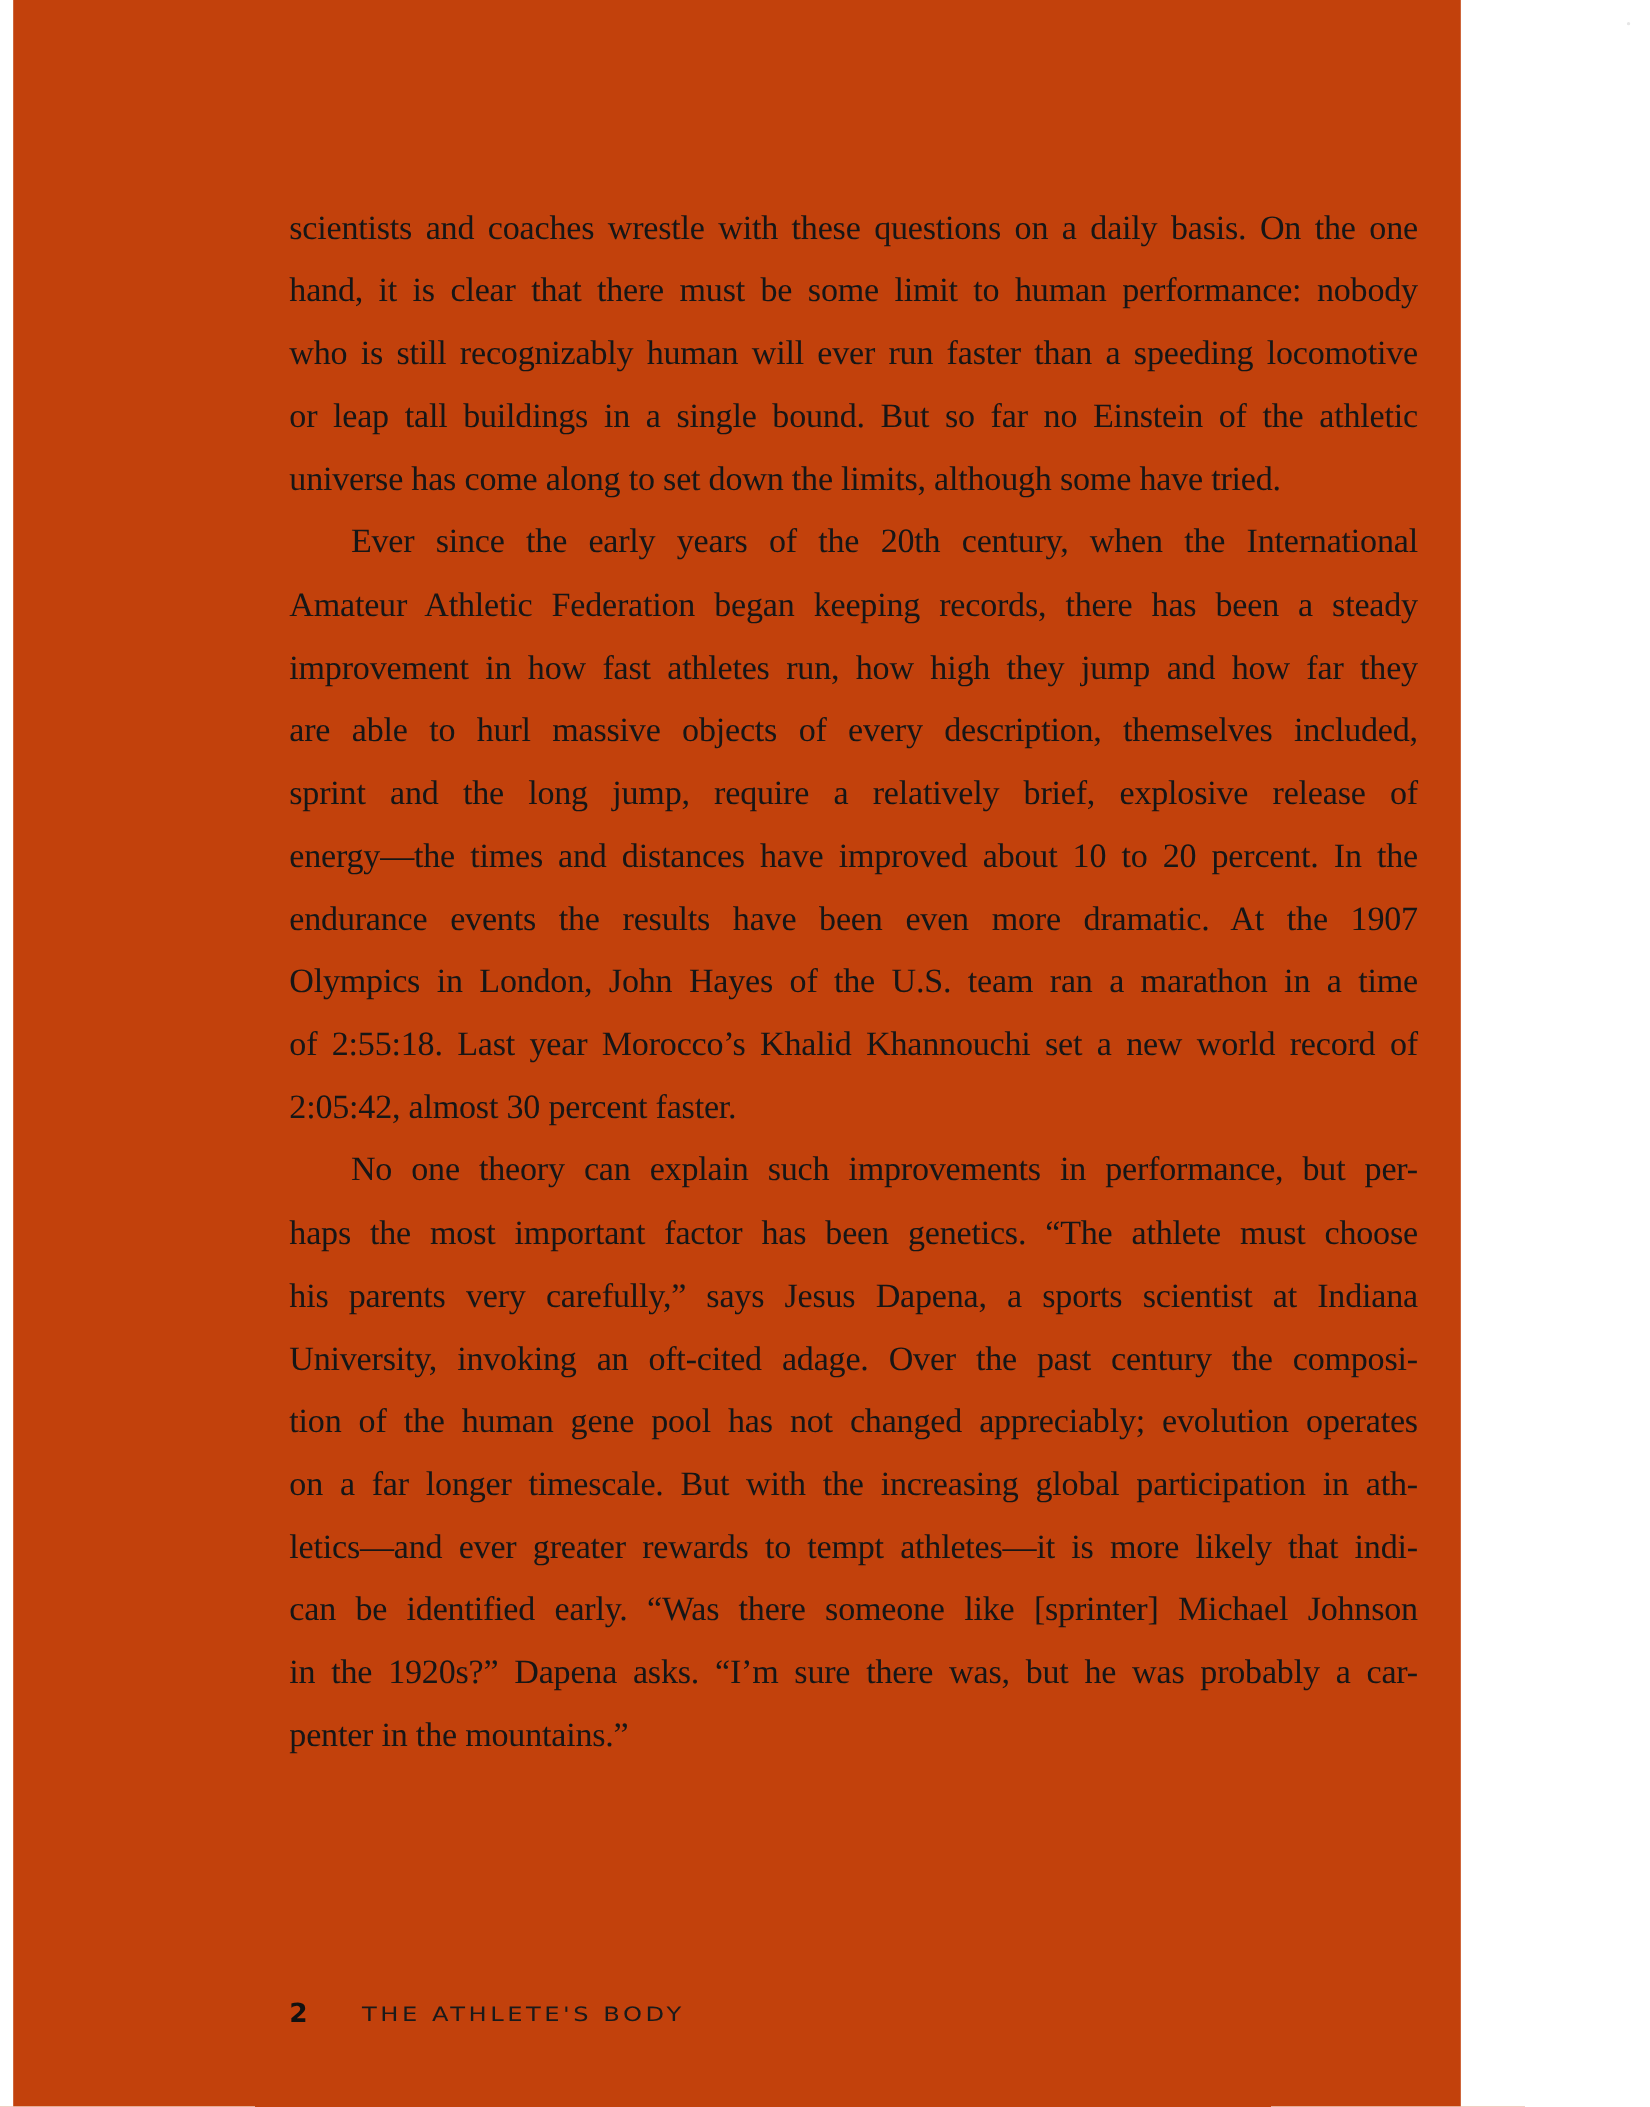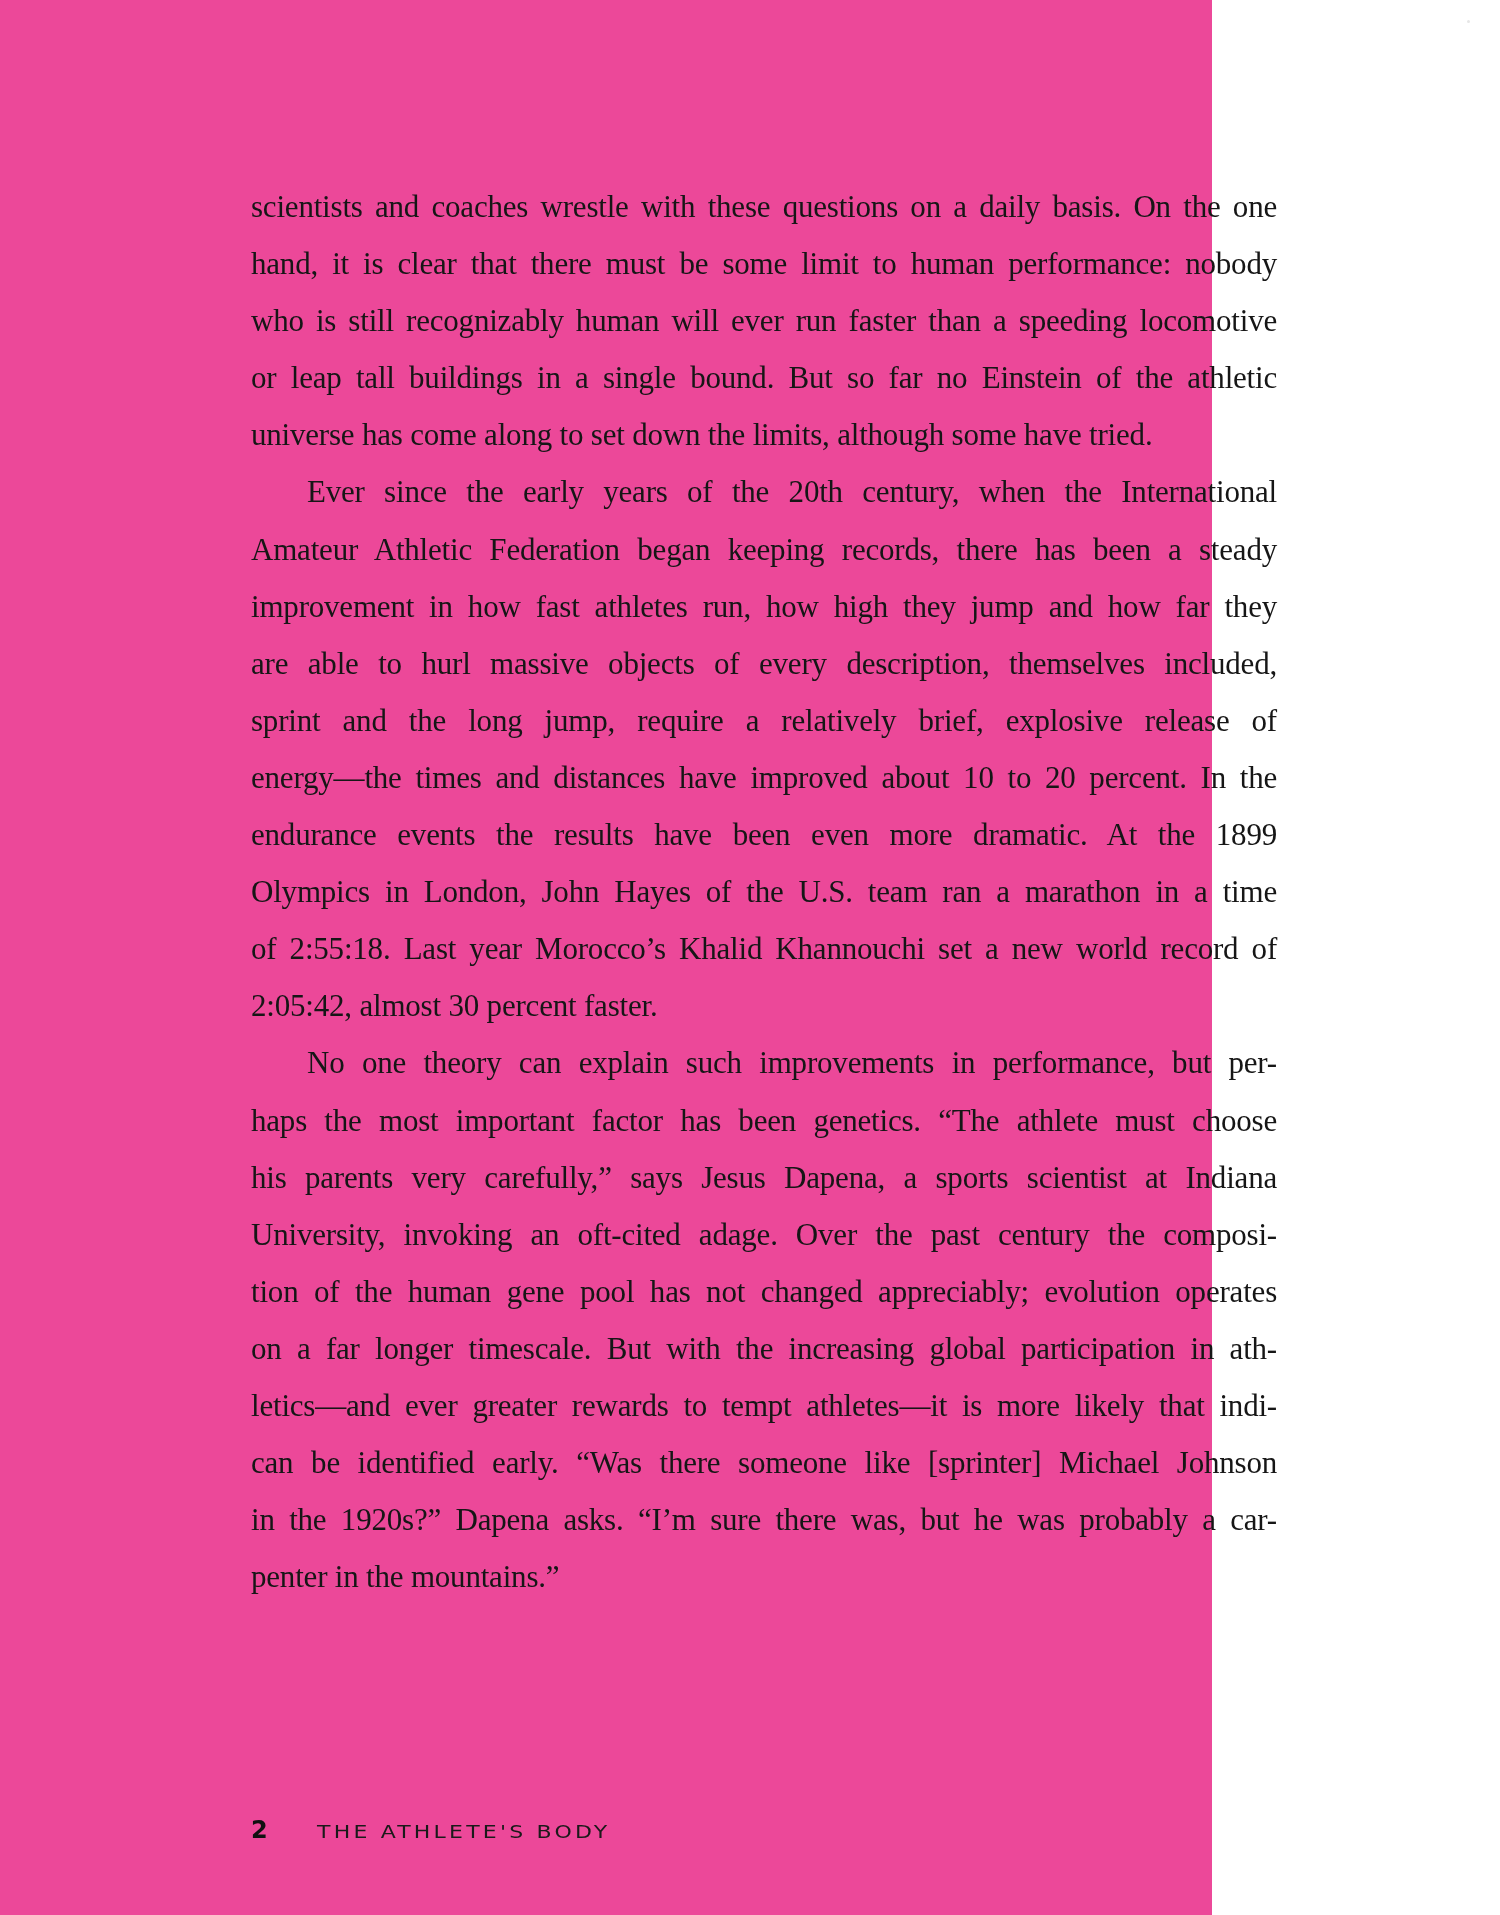--- a/index.html
+++ b/index.html
@@ -8,24 +8,24 @@
       background: #ffffff;
     }
     body {
       width: 1500px;
       height: 1915px;
       position: relative;
       overflow: hidden;
     }
     .page {
       position: absolute;
-      left: 0; top: 0;
-      width: 1212px;
+      left: 12px; top: 0;
+      width: 1316px;
       height: 1915px;
-      background: #ec4899;
+      background: #c2410c;
     }
     .text-block {
       position: absolute;
       left: 251px;
       top: 178px;
       width: 1026px;
       font-family: "Liberation Serif", serif;
       font-size: 31px;
       line-height: 57.1px;
       color: #161616;
@@ -91,21 +91,21 @@
       <span class="line last">universe has come along to set down the limits, although some have tried.</span>
     </p>
 
     <p class="para">
       <span class="line first">Ever since the early years of the 20th century, when the International</span>
       <span class="line">Amateur Athletic Federation began keeping records, there has been a steady</span>
       <span class="line">improvement in how fast athletes run, how high they jump and how far they</span>
       <span class="line">are able to hurl massive objects of every description, themselves included,</span>
       <span class="line">sprint and the long jump, require a relatively brief, explosive release of</span>
       <span class="line">energy—the times and distances have improved about 10 to 20 percent. In the</span>
-      <span class="line">endurance events the results have been even more dramatic. At the 1899</span>
+      <span class="line">endurance events the results have been even more dramatic. At the 1907</span>
       <span class="line">Olympics in London, John Hayes of the U.S. team ran a marathon in a time</span>
       <span class="line">of 2:55:18. Last year Morocco’s Khalid Khannouchi set a new world record of</span>
       <span class="line last">2:05:42, almost 30 percent faster.</span>
     </p>
 
     <p class="para">
       <span class="line first">No one theory can explain such improvements in performance, but per-</span>
       <span class="line">haps the most important factor has been genetics. “The athlete must choose</span>
       <span class="line">his parents very carefully,” says Jesus Dapena, a sports scientist at Indiana</span>
       <span class="line">University, invoking an oft-cited adage. Over the past century the composi-</span>

